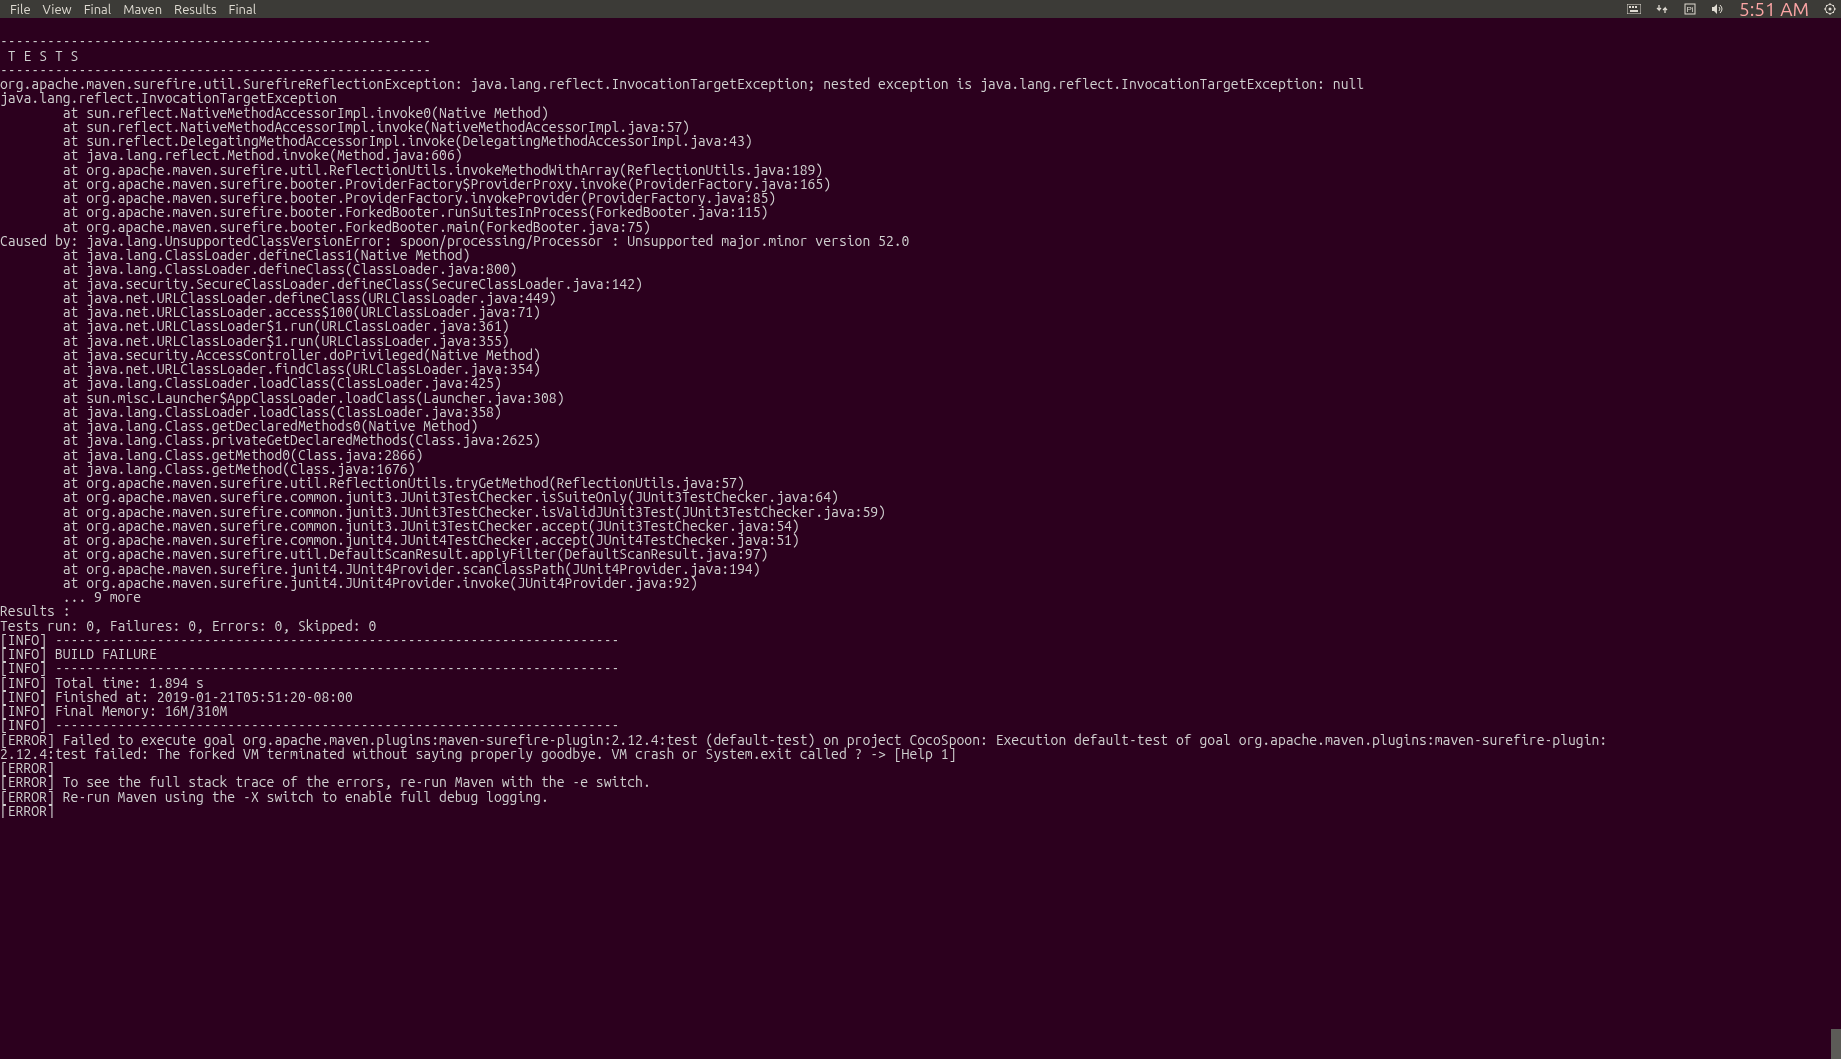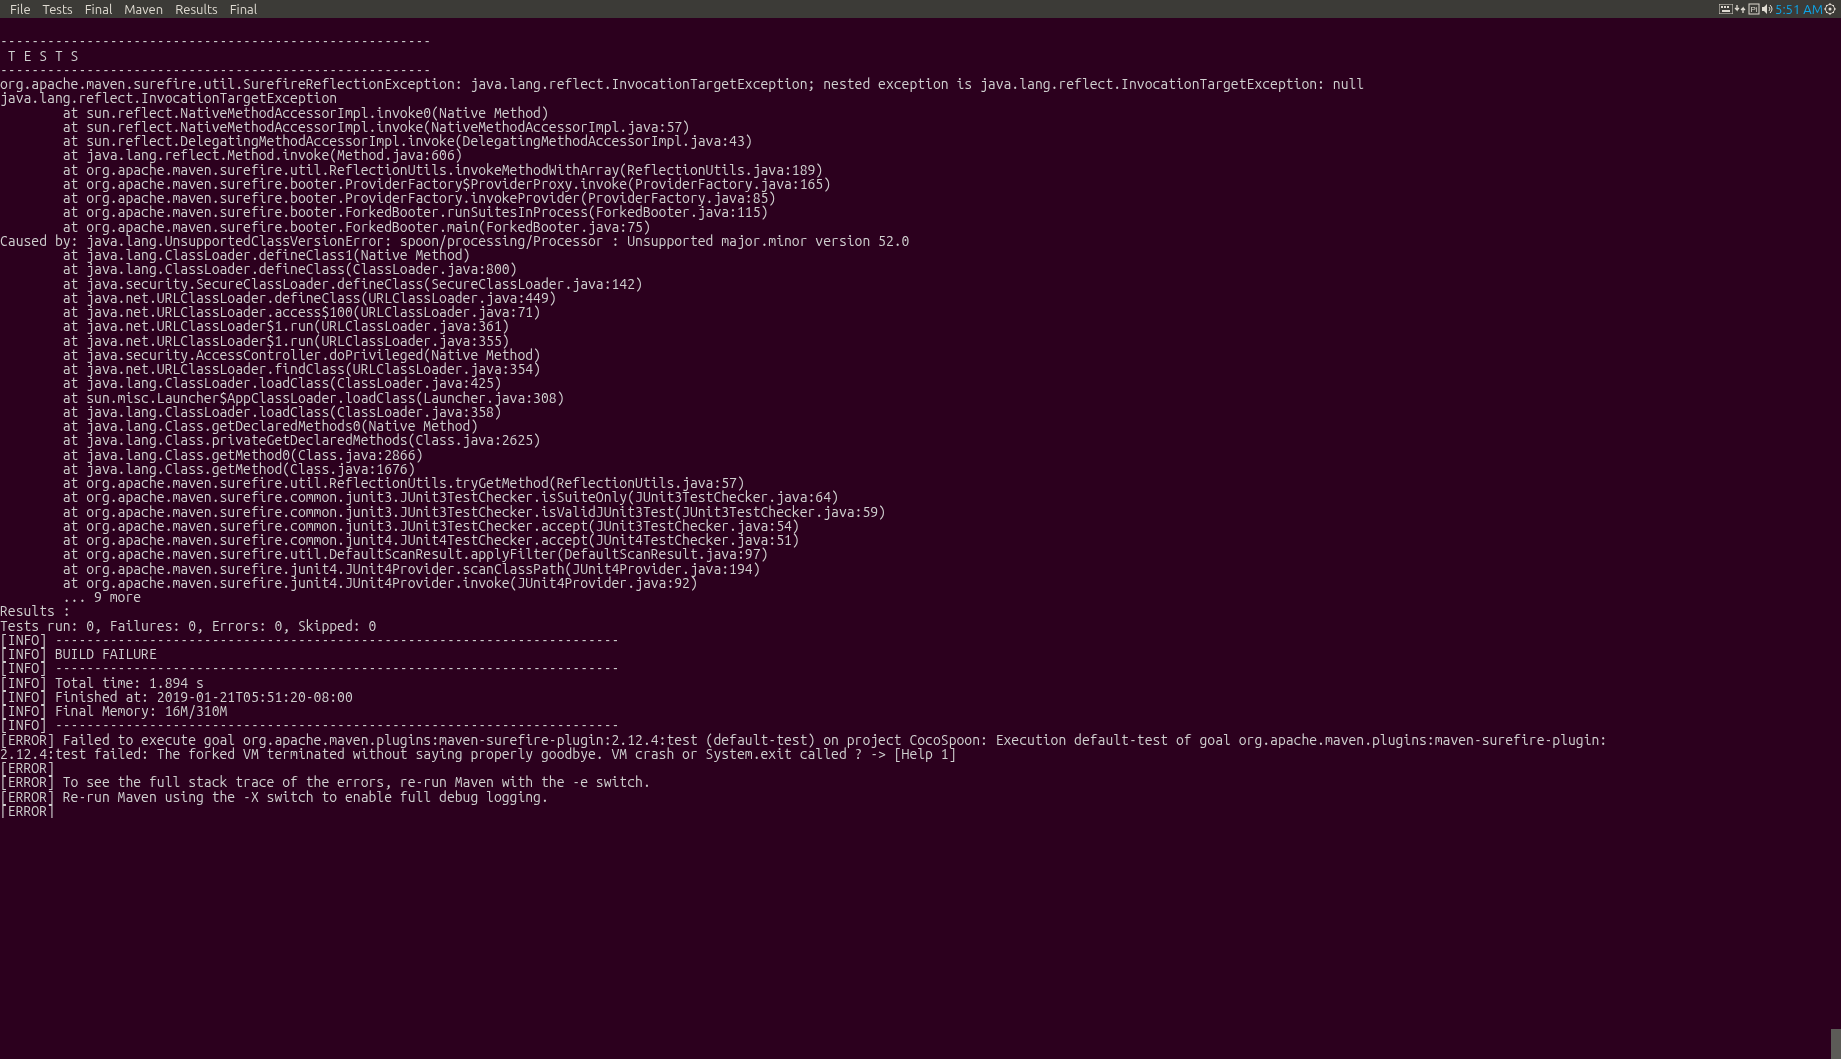--- a/index.html
+++ b/index.html
@@ -32,32 +32,33 @@
       display: flex;
       gap: 0;
     }
     .menu-item {
       padding: 1px 6px;
       cursor: pointer;
     }
     .menubar-right {
       display: flex;
       align-items: center;
+      gap: 14px;
       margin-left: 8px;
     }
     .tray-icon {
       width: 14px;
       height: 14px;
       display: inline-flex;
       align-items: center;
       justify-content: center;
     }
     .clock {
-      font-size: 13px;
-      color: #0ea5e9;
+      font-size: 19px;
+      color: #fca5a5;
     }
     .terminal-content {
       padding: 2px 0 0 0;
       white-space: pre;
       overflow: hidden;
     }
     .line {
       white-space: pre;
       color: #d0d0d0;
     }
@@ -69,21 +70,21 @@
       height: 30px;
       background: #5c5b57;
     }
   </style>
 </head>
 <body>
 
 <div class="menubar">
   <div class="menubar-left">
     <div class="menu-item">File</div>
-    <div class="menu-item">Tests</div>
+    <div class="menu-item">View</div>
     <div class="menu-item">Final</div>
     <div class="menu-item">Maven</div>
     <div class="menu-item">Results</div>
     <div class="menu-item">Final</div>
   </div>
   <div class="menubar-right">
     <span class="tray-icon">
       <svg width="14" height="10" viewBox="0 0 14 10">
           <rect x="0" y="0" width="14" height="10" fill="none" stroke="#dfdbd2" stroke-width="1"></rect>
           <rect x="2" y="2" width="2" height="2" fill="#dfdbd2"></rect>

